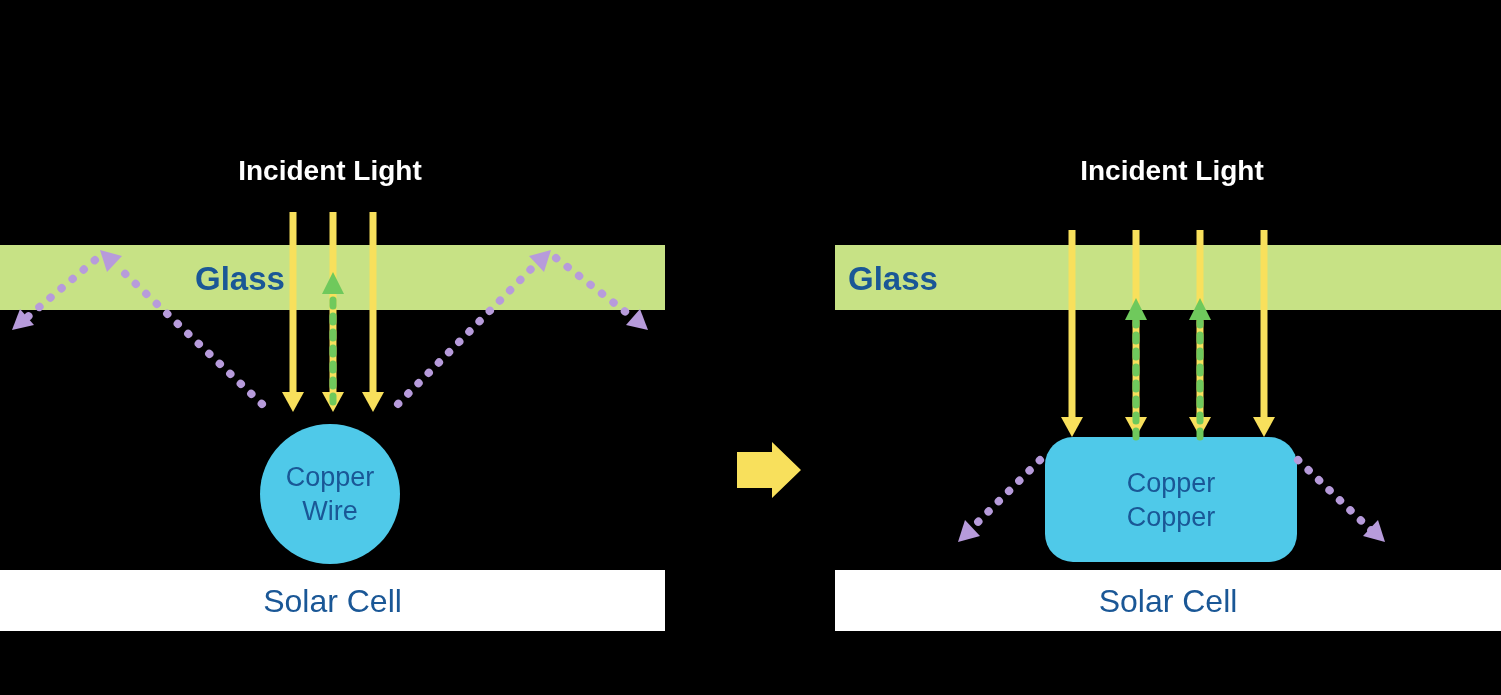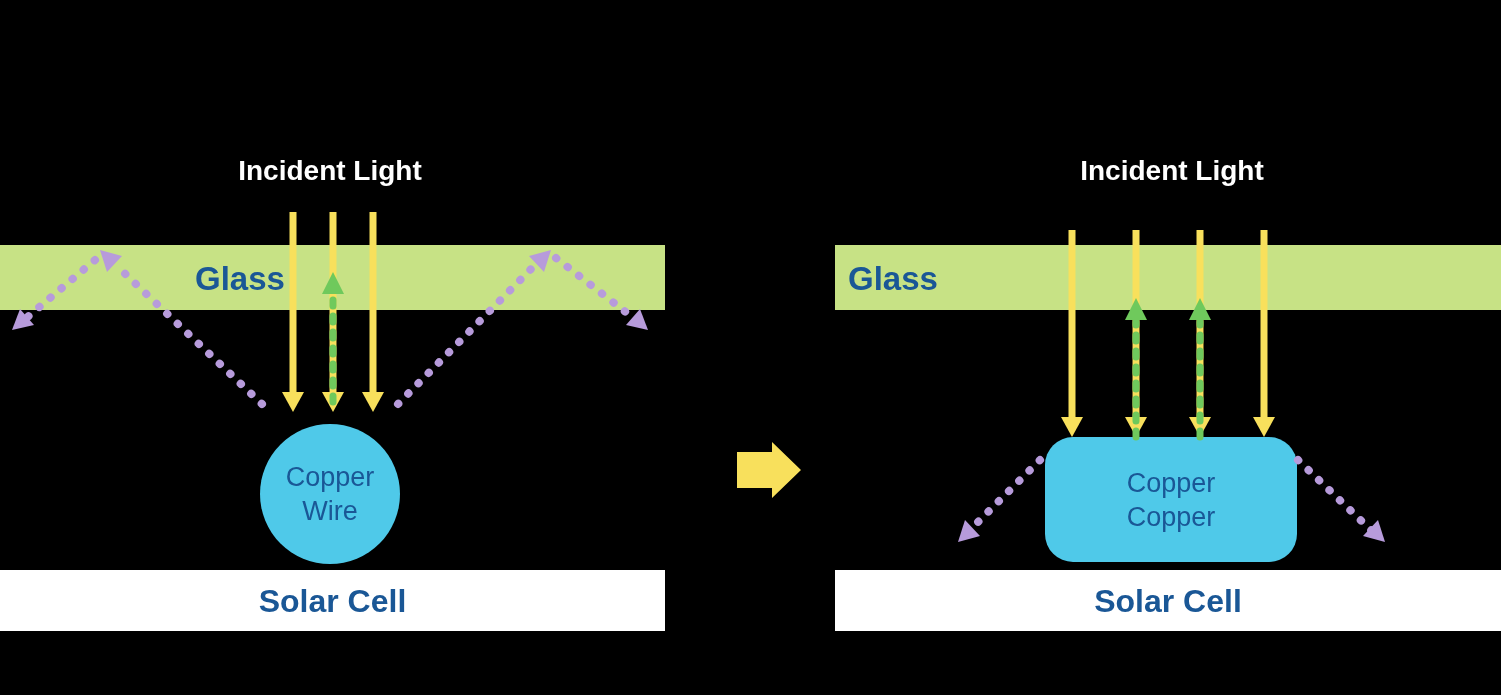--- a/index.html
+++ b/index.html
@@ -47,21 +47,21 @@
   .incident-left{left:180px;}
   .incident-right{left:1022px;}
   .label-glass{
     position:absolute;top:260px;color:var(--blue);
     font-size:33px;font-weight:700;
   }
   .glass-label-left{left:195px;}
   .glass-label-right{left:848px;}
   .label-solar{
     position:absolute;top:583px;text-align:center;color:var(--blue);
-    font-size:32px;font-weight:700;
+    font-size:32px;font-weight:400;
   }
   .solar-label-left{left:0;width:665px;}
   .solar-label-right{left:835px;width:666px;}
   svg.rays{position:absolute;left:0;top:0;pointer-events:none;}
   .ray-yellow{stroke:var(--yellow);stroke-width:7;fill:none;}
   .head-yellow{fill:var(--yellow);stroke:none;}
   .ray-green{stroke:var(--green);stroke-width:7;fill:none;stroke-dasharray:6 10;stroke-linecap:round;}
   .head-green{fill:var(--green);stroke:none;}
   .ray-purple{stroke:var(--purple);stroke-width:8;fill:none;stroke-dasharray:.5 14;stroke-linecap:round;}
   .head-purple{fill:var(--purple);stroke:none;}

